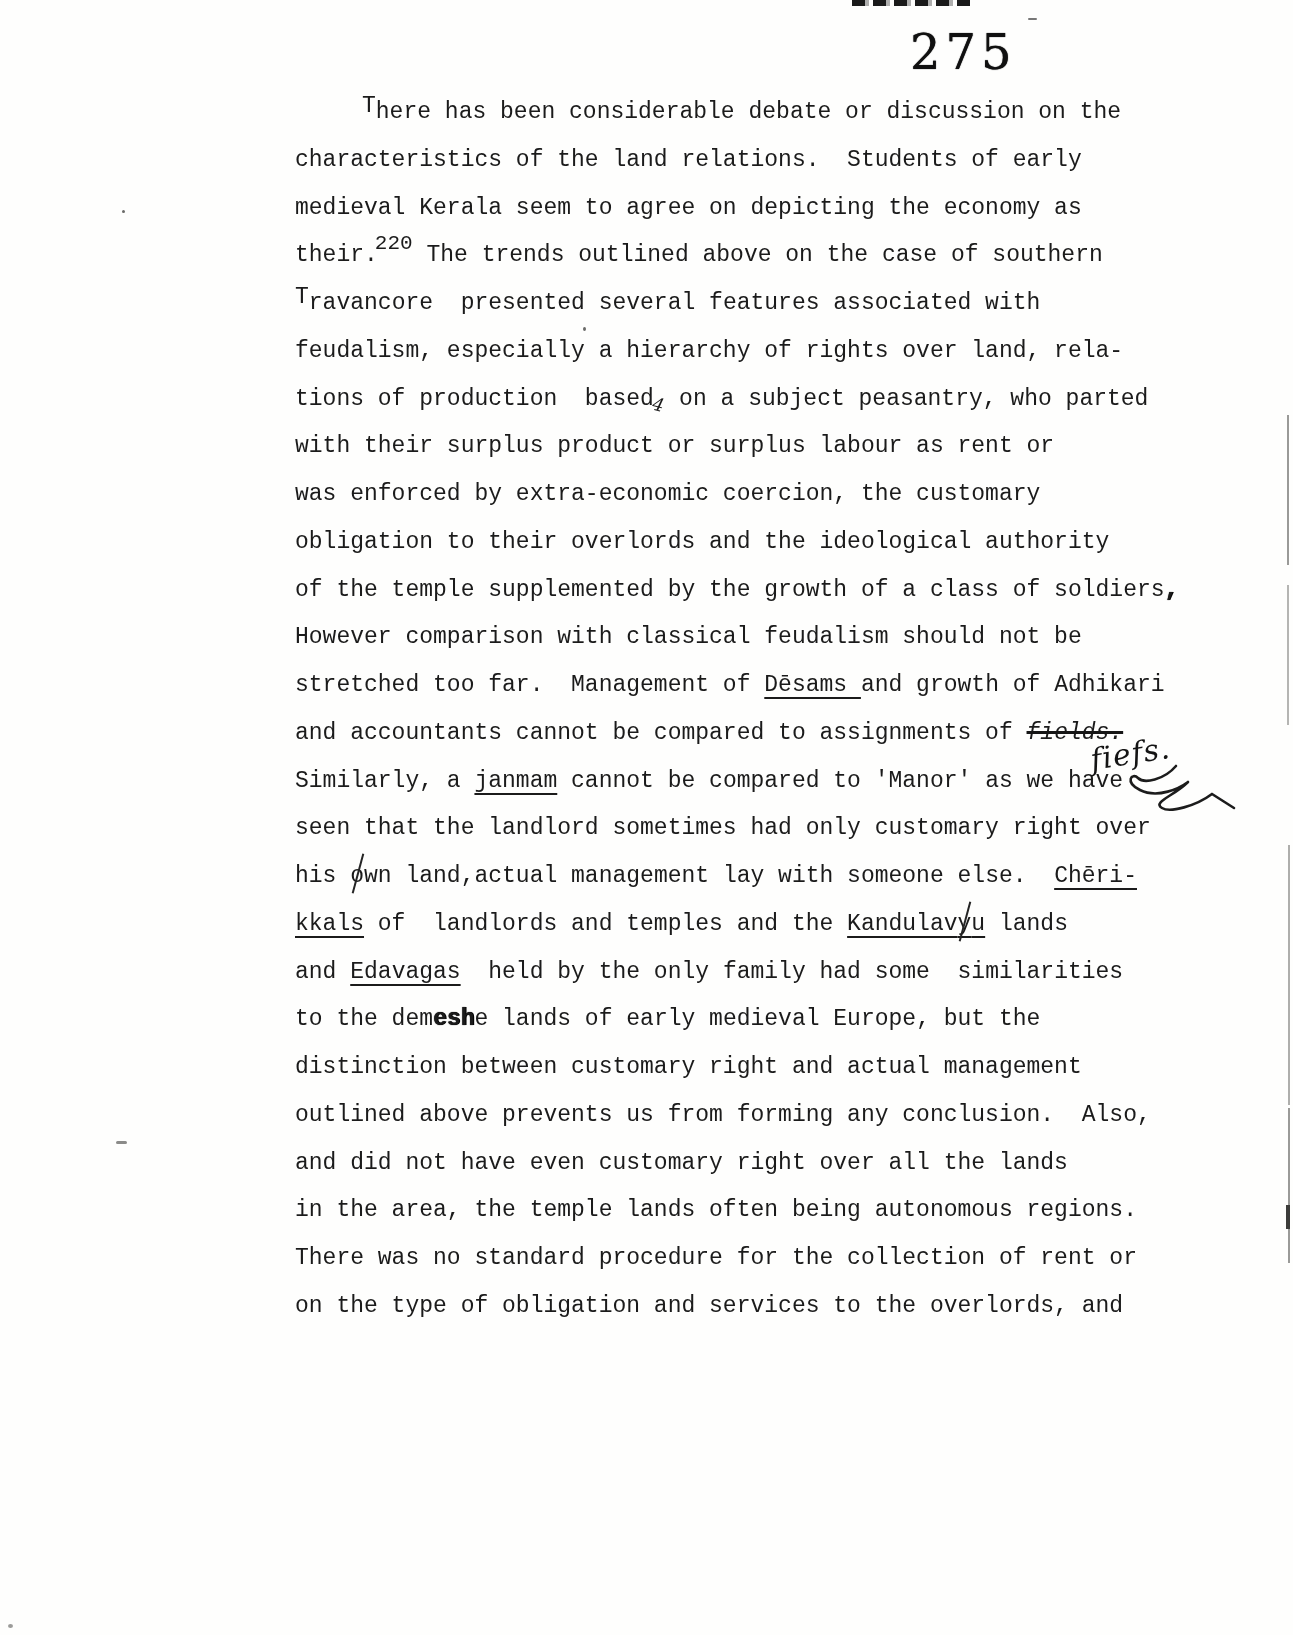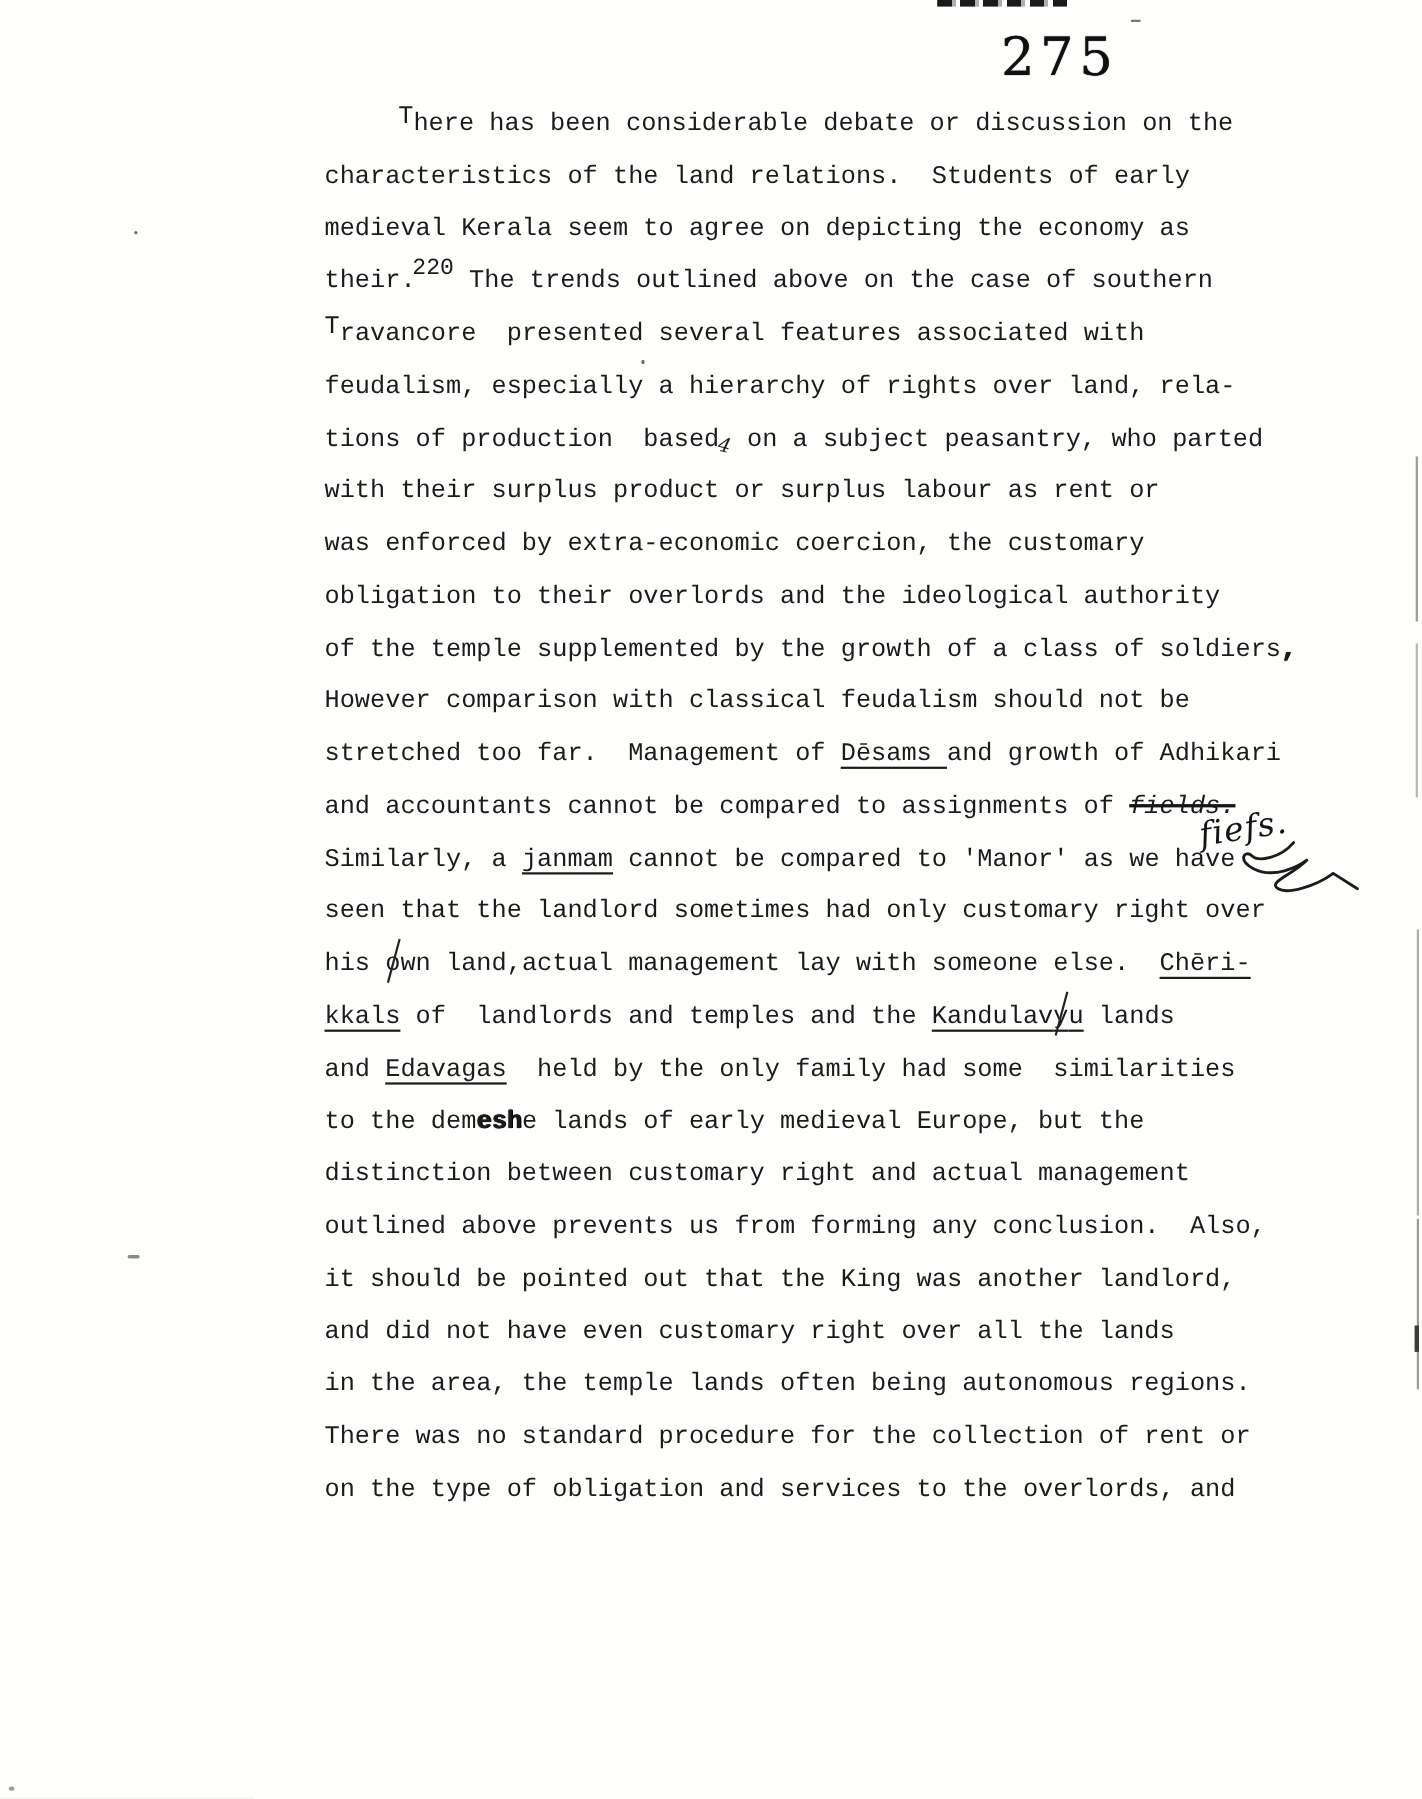--- a/index.html
+++ b/index.html
@@ -109,21 +109,20 @@
       <div class="line"><span>stretched too far.  Management of </span><span class="u">Dēsams </span><span>and growth of Adhikari</span></div>
       <div class="line"><span>and accountants cannot be compared to assignments of </span><span class="strike">fields.</span></div>
       <div class="line"><span>Similarly, a </span><span class="u">janmam</span><span> cannot be compared to 'Manor' as we have</span></div>
       <div class="line"><span>seen that the landlord sometimes had only customary right over</span></div>
       <div class="line"><span>his </span><span class="slashed">o</span><span>wn land,actual management lay with someone else.  </span><span class="u">Chēri-</span></div>
       <div class="line"><span class="u">kkals</span><span> of  landlords and temples and the </span><span class="u">Kandulav</span><span class="u slashed">y</span><span class="u">u</span><span> lands</span></div>
       <div class="line"><span>and </span><span class="u">Edavagas</span><span>  held by the only family had some  similarities</span></div>
       <div class="line"><span>to the dem</span><span class="blot">esh</span><span>e lands of early medieval Europe, but the</span></div>
       <div class="line"><span>distinction between customary right and actual management</span></div>
       <div class="line"><span>outlined above prevents us from forming any conclusion.  Also,</span></div>
-      <div class="line"><span>it should be pointed out that the King was another landlord,</span></div>
       <div class="line"><span>and did not have even customary right over all the lands</span></div>
       <div class="line"><span>in the area, the temple lands often being autonomous regions.</span></div>
       <div class="line"><span>There was no standard procedure for the collection of rent or</span></div>
       <div class="line"><span>on the type of obligation and services to the overlords, and</span></div>
     </div>
 
   <div class="hw-fiefs">fiefs.</div>
 
   <svg class="flourish" width="130" height="70" viewBox="0 0 130 70">
     <path d="M58,4 C46,18 26,22 20,16 C14,10 6,20 22,28 C40,37 62,26 70,20 M70,20 C56,34 34,40 44,46 C52,51 78,44 94,32 L116,46" fill="none" stroke="#1c1c1c" stroke-width="2.6" stroke-linecap="round"></path>

